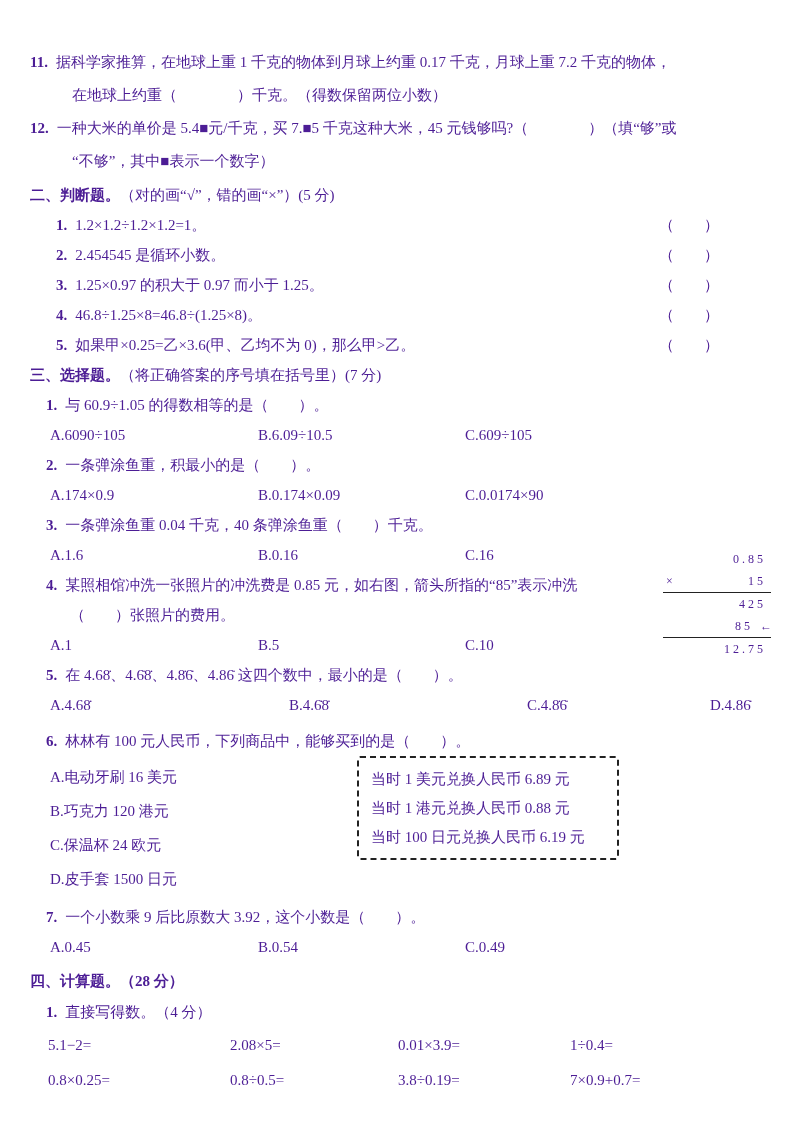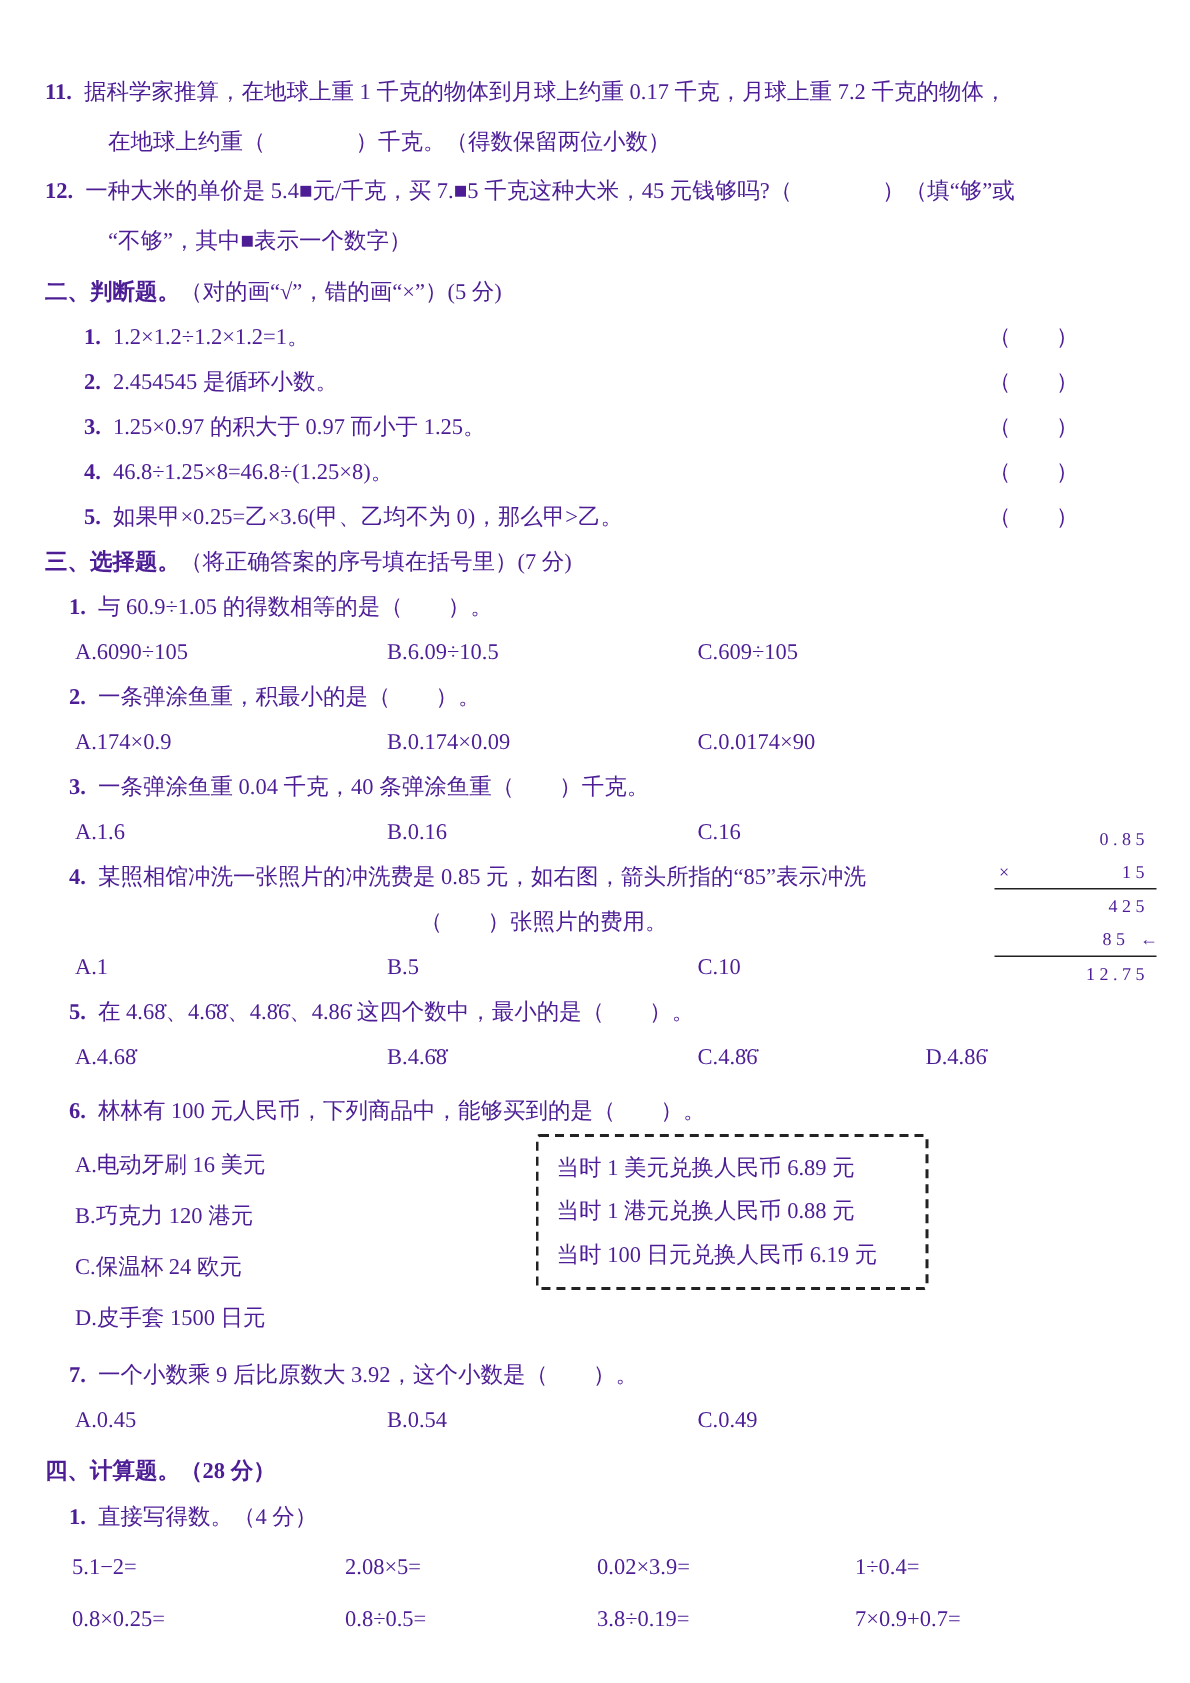--- a/index.html
+++ b/index.html
@@ -13,21 +13,21 @@
   .qnum{font-weight:bold;padding-right:8px;}
   .fillq .cont{padding-left:42px;}
   .sec-title{line-height:30px;white-space:nowrap;}
   .sec-title .main{font-weight:bold;}
   .sec-title .note{font-weight:normal;}
   .judge{display:flex;line-height:30px;padding-left:26px;padding-right:56px;white-space:nowrap;}
   .judge .txt{flex:1;}
   .q{padding-left:16px;line-height:30px;}
   .opts{display:grid;padding-left:20px;line-height:30px;white-space:nowrap;}
   .opts.c3{grid-template-columns:208px 207px 1fr;}
-  .opts.c4{grid-template-columns:208px 207px 152px 1fr;}
+  .opts.c4{grid-template-columns:208px 207px 152px 1fr;gap:31px;}
   .q4wrap{position:relative;}
   .q4left{width:625px;}
   .mult{position:absolute;right:4px;top:-22px;width:108px;text-align:right;font-size:12px;}
   .mult .mr{line-height:22px;letter-spacing:3px;padding-right:5px;white-space:nowrap;}
   .mult .op{display:flex;justify-content:space-between;border-bottom:1.6px solid #222;}
   .mult .op .x{letter-spacing:0;padding-left:3px;line-height:22px;}
   .mult .op .m{letter-spacing:3px;padding-right:5px;line-height:22px;}
   .mult .p2{position:relative;border-bottom:1.6px solid #222;padding-right:18px;}
   .mult .p2 .arrow{position:absolute;right:-1px;top:0;letter-spacing:0;}
   .q6wrap{display:flex;margin-top:4px;}
@@ -119,21 +119,21 @@
     <span>A.1.6</span>
     <span>B.0.16</span>
     <span>C.16</span>
   </div>
 
   <div class="q4wrap">
     <div class="q4left">
       <div class="q">
         <span class="qnum">4.</span><span>某照相馆冲洗一张照片的冲洗费是 0.85 元，如右图，箭头所指的“85”表示冲洗</span>
       </div>
-      <div class="q" style="padding-left:40px;text-align:center;">（　　）张照片的费用。</div>
+      <div class="q" style="padding-left:40px;">（　　）张照片的费用。</div>
       <div class="opts c3">
         <span>A.1</span>
         <span>B.5</span>
         <span>C.10</span>
       </div>
     </div>
     <div class="mult">
       <div class="mr">0.85</div>
       <div class="op">
         <span class="x">×</span>
@@ -186,21 +186,21 @@
 
   <div class="sec-title mt4">
     <span class="main">四、计算题。</span><span class="main">（28 分）</span>
   </div>
   <div class="q" style="line-height:32px;">
     <span class="qnum">1.</span><span>直接写得数。（4 分）</span>
   </div>
   <div class="calc">
     <span>5.1−2=</span>
     <span>2.08×5=</span>
-    <span>0.02×3.9=</span>
+    <span>0.01×3.9=</span>
     <span>1÷0.4=</span>
   </div>
   <div class="calc">
     <span>0.8×0.25=</span>
     <span>0.8÷0.5=</span>
     <span>3.8÷0.19=</span>
     <span>7×0.9+0.7=</span>
   </div>
 
   <div class="footer">第　页　共　页</div>

